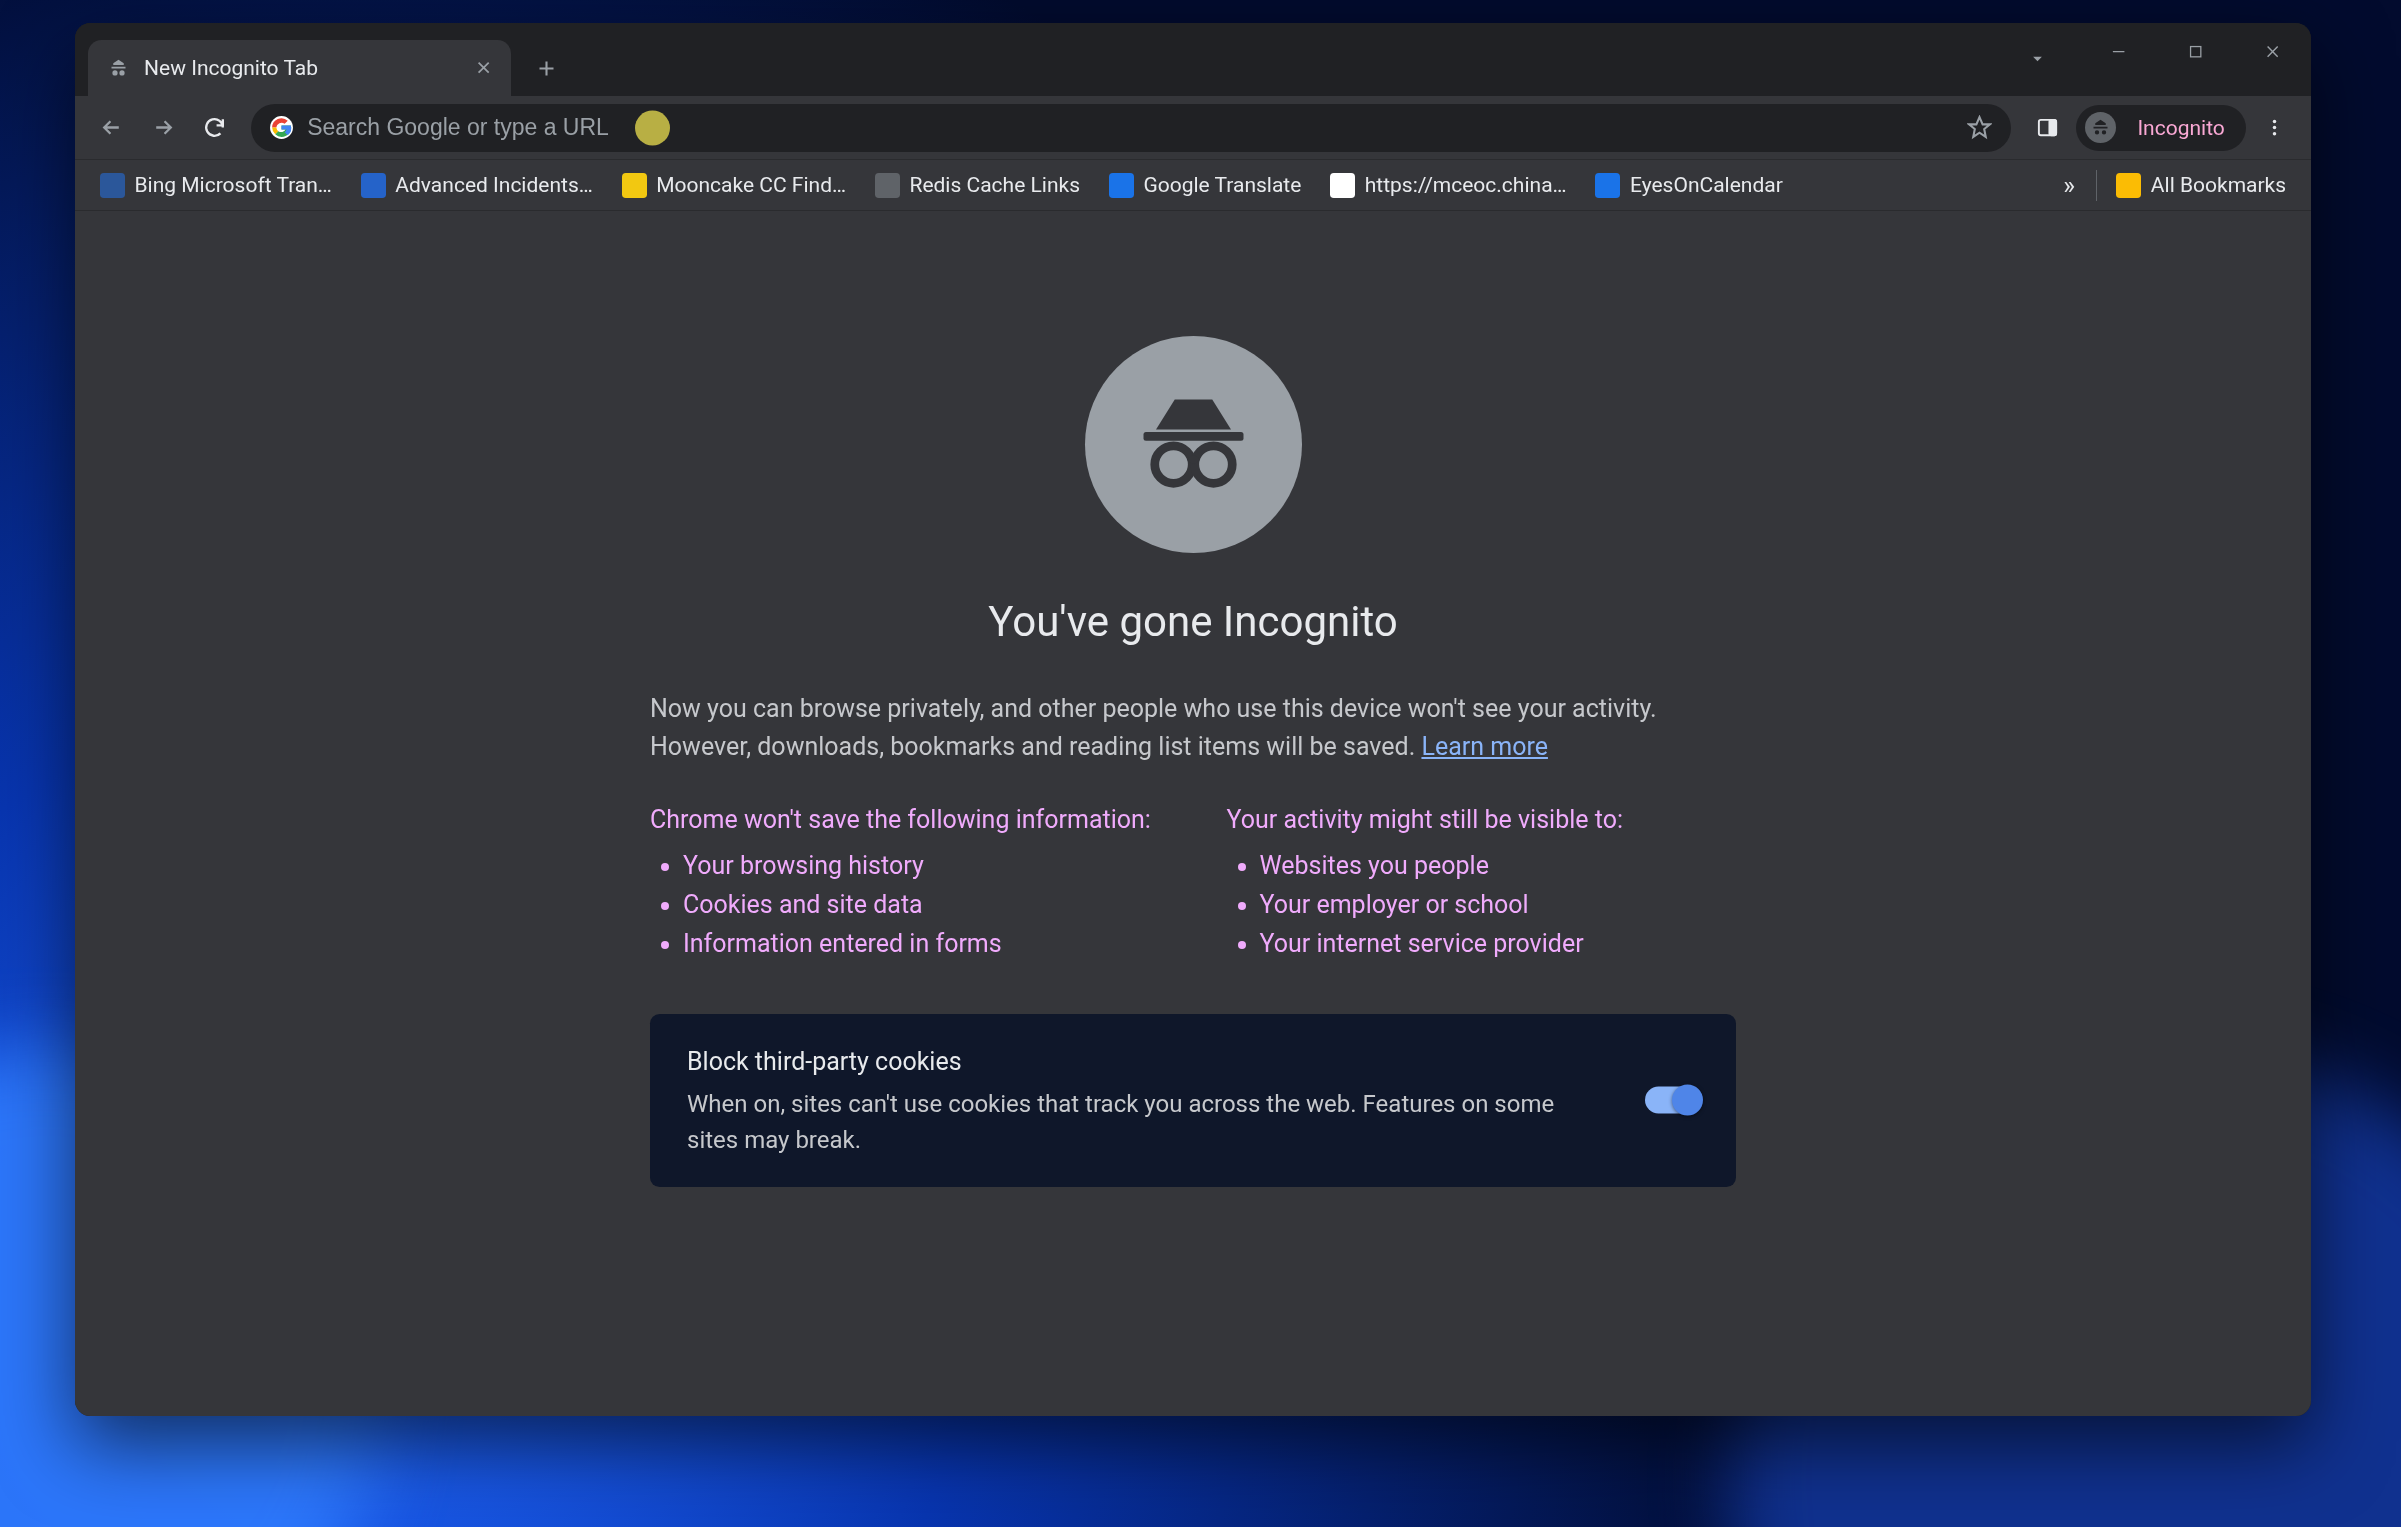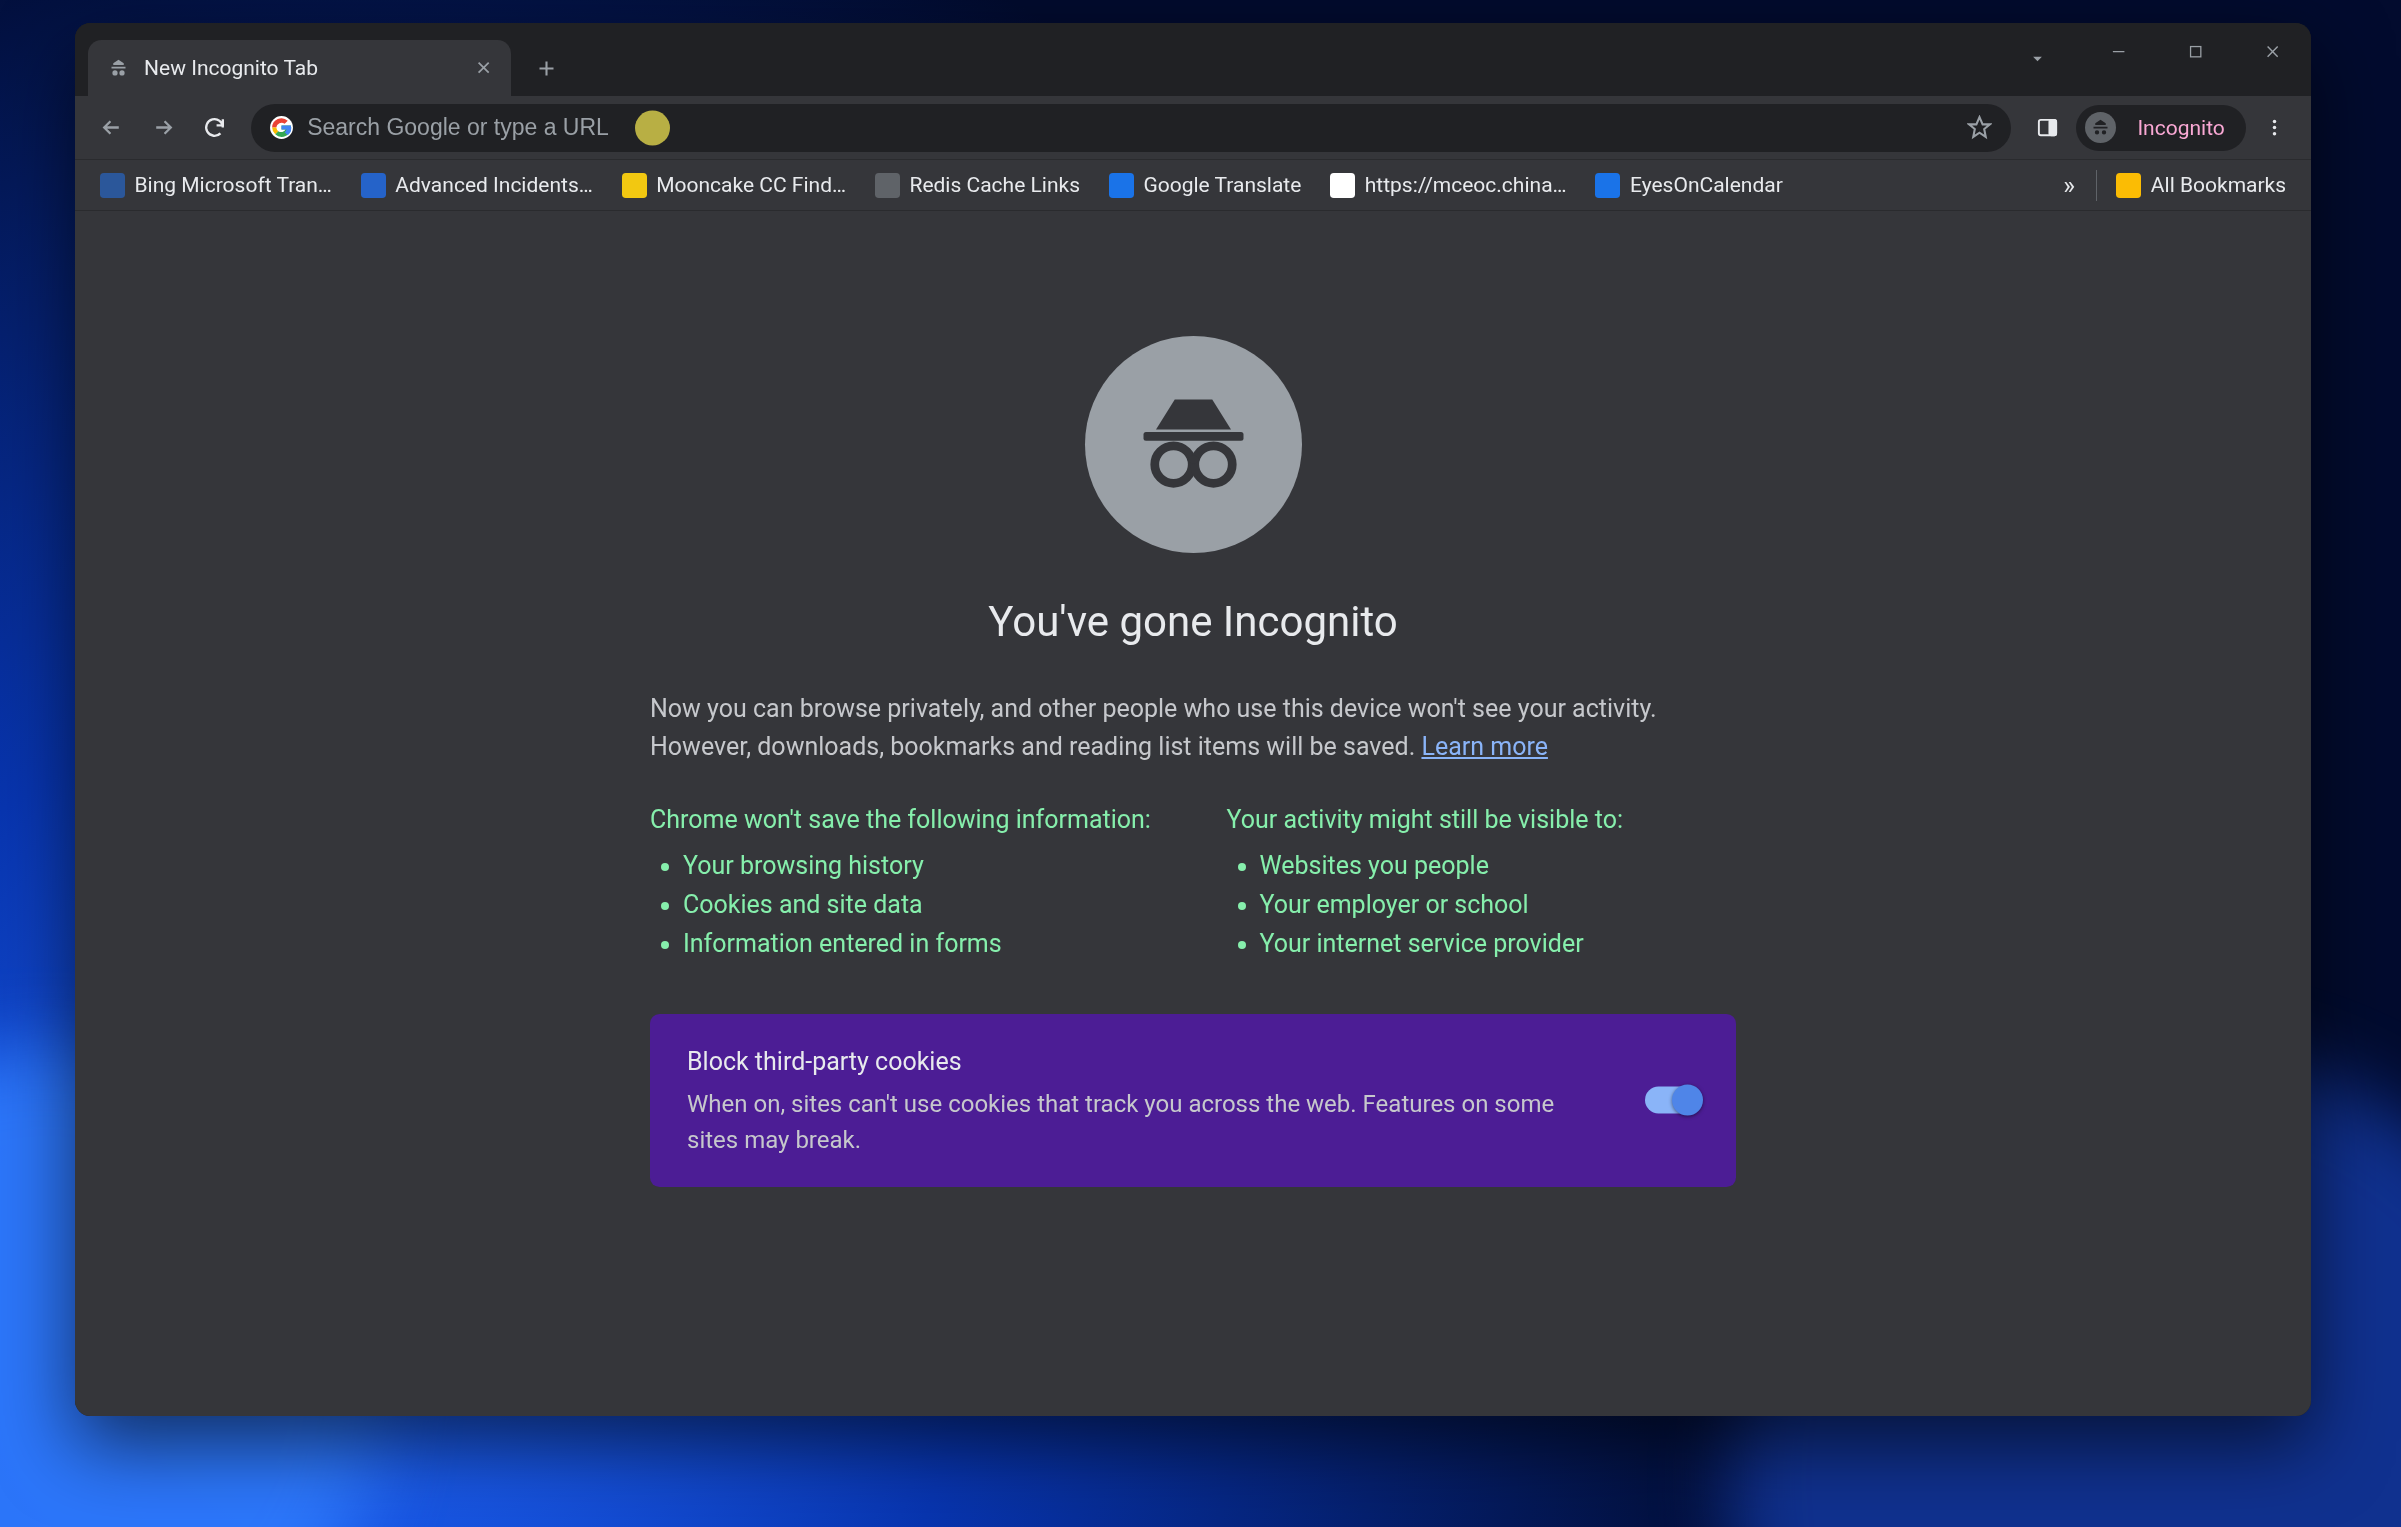--- a/index.html
+++ b/index.html
@@ -165,27 +165,27 @@
     text-align:center;
   }
   .hero-circle {
     width: 217px; height:217px; border-radius:50%; background:#9aa0a6;
     margin: 0 auto 44px;
     display:flex;align-items:center;justify-content:center;
   }
   .hero-title { font-size: 42px; font-weight: 400; margin-bottom: 44px;}
   .intro { font-size: 25px; color:#c6c8cc; line-height:1.5; margin-bottom: 40px;}
   .intro a { color:#8ab4f8; text-decoration: underline; cursor:pointer;}
-  .cols { display:flex; gap: 67px; font-size:25px; color:#86efac; margin-bottom: 50px;}
+  .cols { display:flex; gap: 67px; font-size:25px; color:#f0abfc; margin-bottom: 50px;}
   .col { flex:1; }
   .col h4 { font-weight:400; font-size:25px; margin-bottom: 13.4px; }
   .col ul { list-style: disc; padding-left: 33px; }
   .col li { line-height: 1.55; }
   .cookie-card {
-    background:#4c1d95; border-radius: 9.6px;
+    background:#0f172a; border-radius: 9.6px;
     padding: 29px 154px 29px 37px;
     position: relative;
     font-size: 24px; color:#c6c8cc; line-height:1.5;
   }
   .cookie-card .ct { color:#e8eaed; font-size:25px; margin-bottom: 5.8px;}
   .toggle {
     position:absolute; right: 35px; top: 50%; transform:translateY(-50%);
     width: 56px; height: 27px; background:#8ab4f8; border-radius: 19px;
     cursor:pointer;
   }

